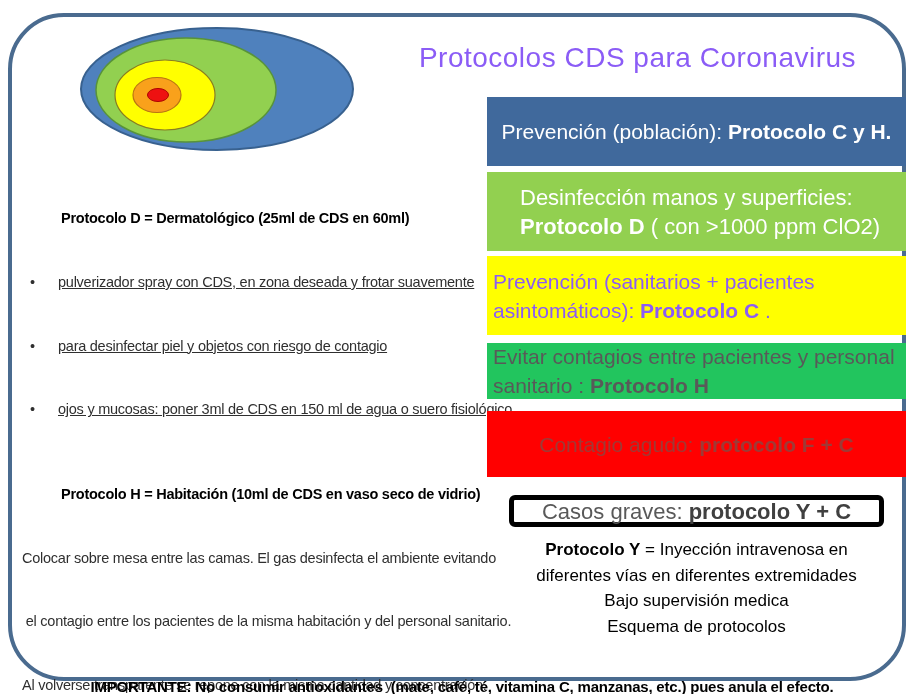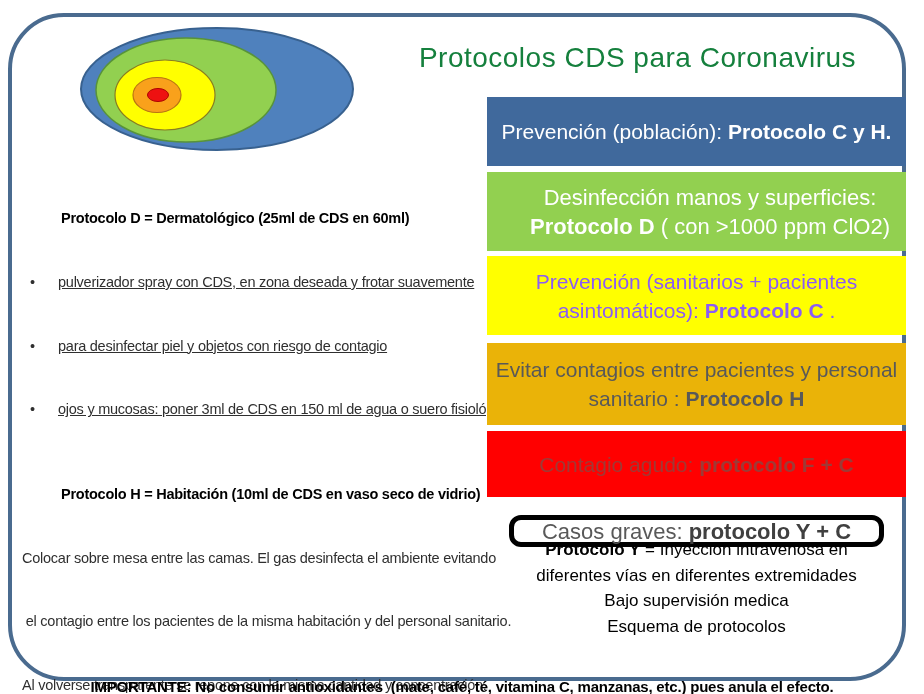--- a/index.html
+++ b/index.html
@@ -13,45 +13,45 @@
   }
   .rings { position:absolute; left:70px; top:18px; }
   .ring-blue   { stroke:#38618f; stroke-width:2; }
   .ring-green  { stroke:#58933a; stroke-width:1.5; }
   .ring-yellow { stroke:#897c20; stroke-width:1.2; }
   .ring-orange { stroke:#b97513; stroke-width:1.2; }
   .ring-red    { stroke:#aa0000; stroke-width:1; }
   .title {
     position:absolute; left:365px; top:42px; width:545px; margin:0;
     text-align:center; font-size:28px; font-weight:normal;
-    color:#15803d; letter-spacing:0.5px;
+    color:#8b5cf6; letter-spacing:0.5px;
   }
   .left-col {
     position:absolute; left:22px; top:166px; width:470px;
     font-size:14.5px; line-height:21.2px; letter-spacing:-0.25px;
     color:#2f2f2f; white-space:pre;
   }
   .hd { font-weight:bold; color:#000000;margin-left:39px; }
   .bullet { position:relative;text-decoration:underline; }
   .bullet.l1 { padding-left:36px; }
   .bullet.l1::before { content:"\2022"; position:absolute; left:8px; }
   .right-col { position:absolute; left:487px; top:97px; width:419px; }
   .box {
     display:flex; align-items:center; justify-content:center;
-    text-align:center; font-size:21px; line-height:29px; padding:0 6px;
+    text-align:left; font-size:21px; line-height:29px; padding:0 6px;
     box-sizing:border-box;
   }
   .bld { font-weight:bold; }
   .box1 { height:69px; background:#40699c; color:#ffffff; margin-bottom:6px; }
   .box2 { height:79px; background:#92d050; color:#ffffff; margin-bottom:5px; font-size:22px;padding-left:33px; }
   .box3 { height:79px; background:#ffff00; color:#8b5cf6; margin-bottom:8px; }
-  .box4 { height:82px; background:#eab308; color:#595959; margin-bottom:6px; }
+  .box4 { height:56px; background:#22c55e; color:#595959; margin-bottom:12px; }
   .box5 { height:66px; background:#ff0000; color:#9e3a36; margin-bottom:18px; }
   .box6 {
-    height:32px; background:#ffffff; border:5px solid #000000; border-radius:12px;
+    height:32px; background:#ffffff; border:5px solid #000000; border-radius:6px;
     color:#595959; margin:0 22px; font-size:22px;
   }
   .box6 .bld { color:#404040; }
   .proto-y {
     position:absolute; left:487px; top:537px; width:419px;
     text-align:center; font-size:17px; line-height:25.5px; color:#000000;
   }
   .footer {
     position:absolute; left:40px; top:633px; width:844px;
     text-align:center; font-weight:bold; font-size:15px; line-height:21.5px;

